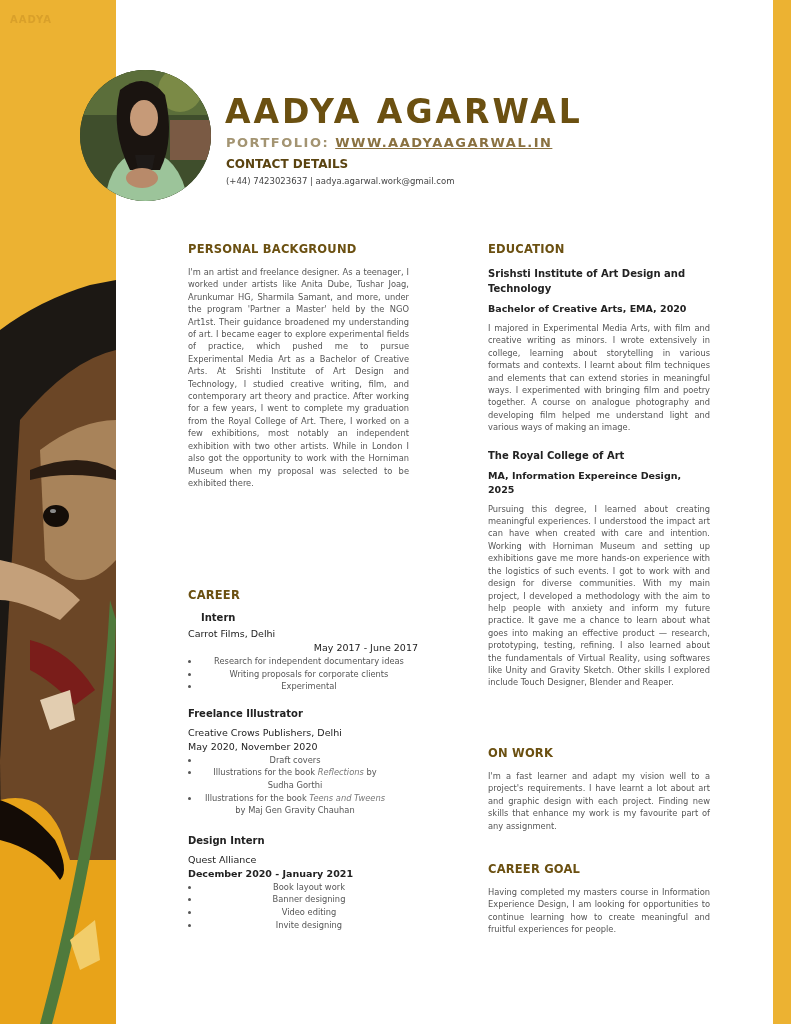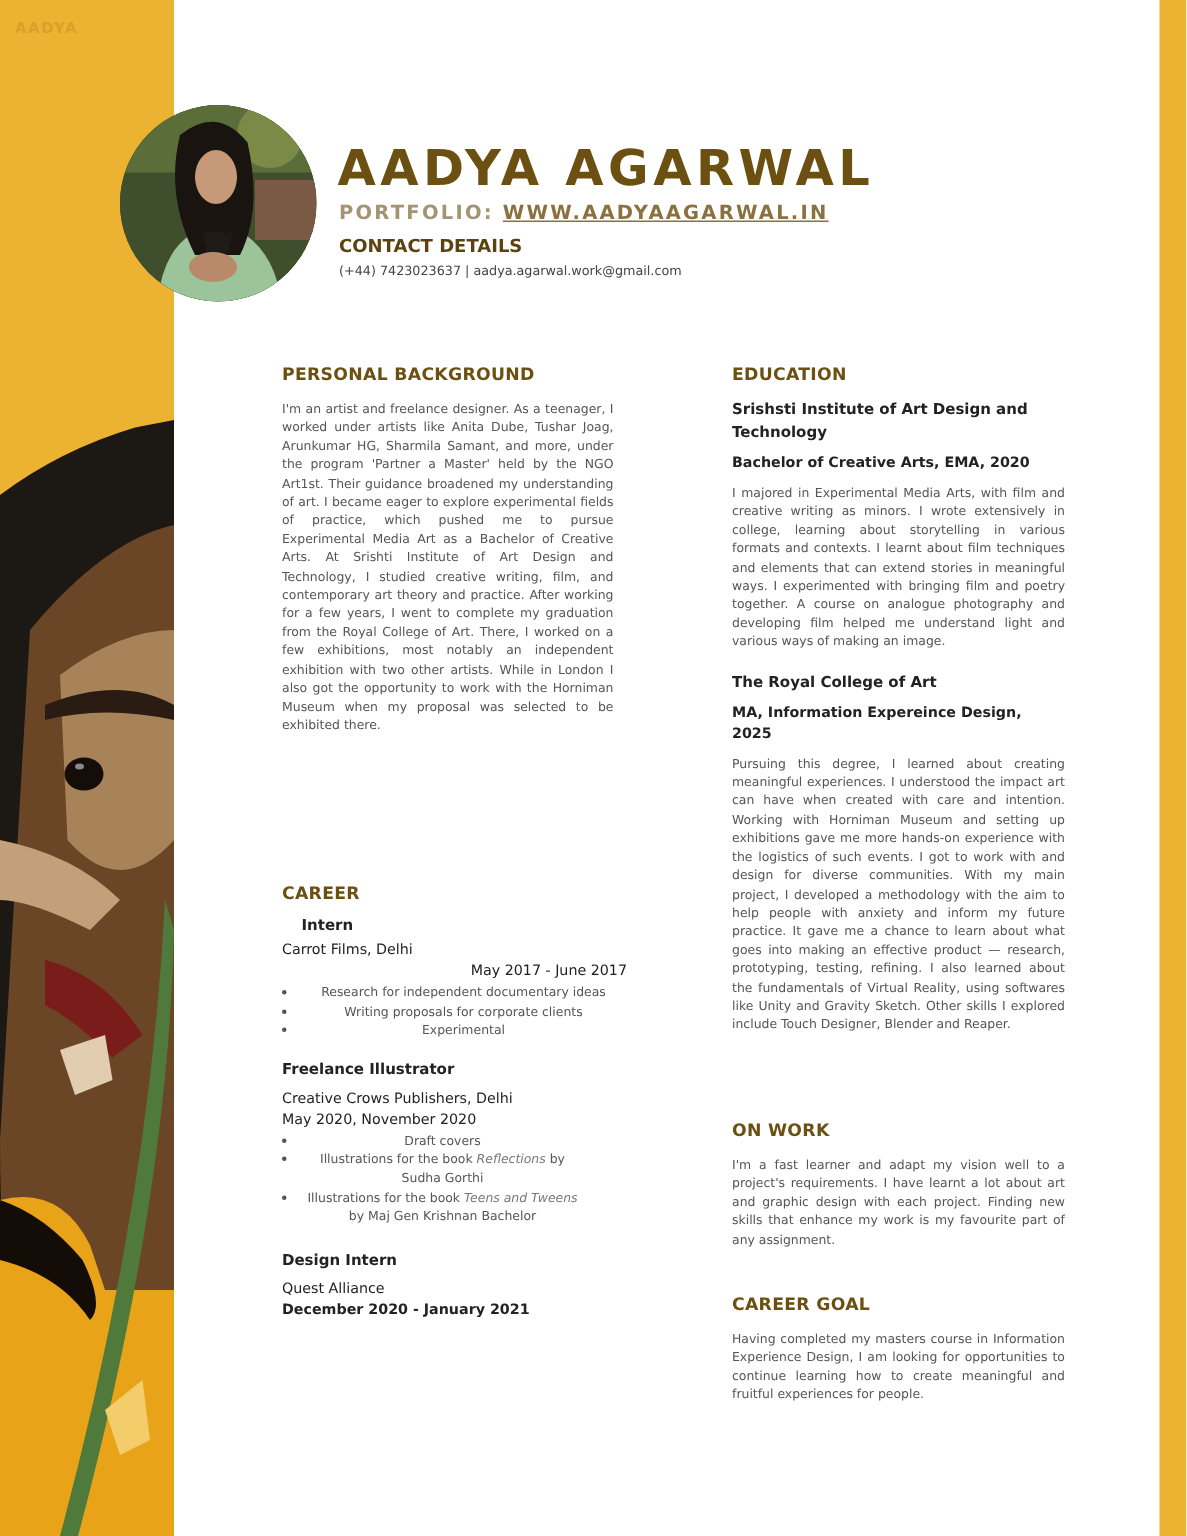--- a/index.html
+++ b/index.html
@@ -90,28 +90,34 @@
     </ul>
   </div>
 
   <div style="margin-top:13px;">
     <p class="sub-h" style="margin-bottom:5px;">Freelance Illustrator</p>
     <p class="sub-m">Creative Crows Publishers, Delhi</p>
     <p class="sub-m">May 2020, November 2020</p>
     <ul class="bullets" style="width:190px;">
       <li>Draft covers</li>
       <li><span>Illustrations for the book </span><span class="it">Reflections</span><span> by Sudha Gorthi</span></li>
-      <li><span>Illustrations for the book </span><span class="it">Teens and Tweens</span><span> by Maj Gen Krishnan Bachelor</span></li>
+      <li><span>Illustrations for the book </span><span class="it">Teens and Tweens</span><span> by Maj Gen Gravity Chauhan</span></li>
     </ul>
   </div>
 
   <div style="margin-top:16px;">
     <p class="sub-h" style="margin-bottom:5px;">Design Intern</p>
     <p class="sub-m">Quest Alliance</p>
     <p class="sub-mb">December 2020 - January 2021</p>
+    <ul class="bullets">
+      <li>Book layout work</li>
+      <li>Banner designing</li>
+      <li>Video editing</li>
+      <li>Invite designing</li>
+    </ul>
   </div>
 </section>
 
 <section class="col" style="left:488px; top:242px; width:222px;">
   <h3 class="sec-h">EDUCATION</h3>
   <div>
     <p class="sub-h" style="margin-bottom:6px;">Srishsti Institute of Art Design and Technology</p>
     <p class="sub-m" style="font-weight:bold; margin-bottom:6px;">Bachelor of Creative Arts, EMA, 2020</p>
     <p class="para">I majored in Experimental Media Arts, with film and creative writing as minors. I wrote extensively in college, learning about storytelling in various formats and contexts. I learnt about film  techniques and elements that  can  extend stories in meaningful ways.  I experimented with bringing film and poetry together. A course on analogue photography and developing film helped me understand light and various ways of making an image.</p>
   </div>

